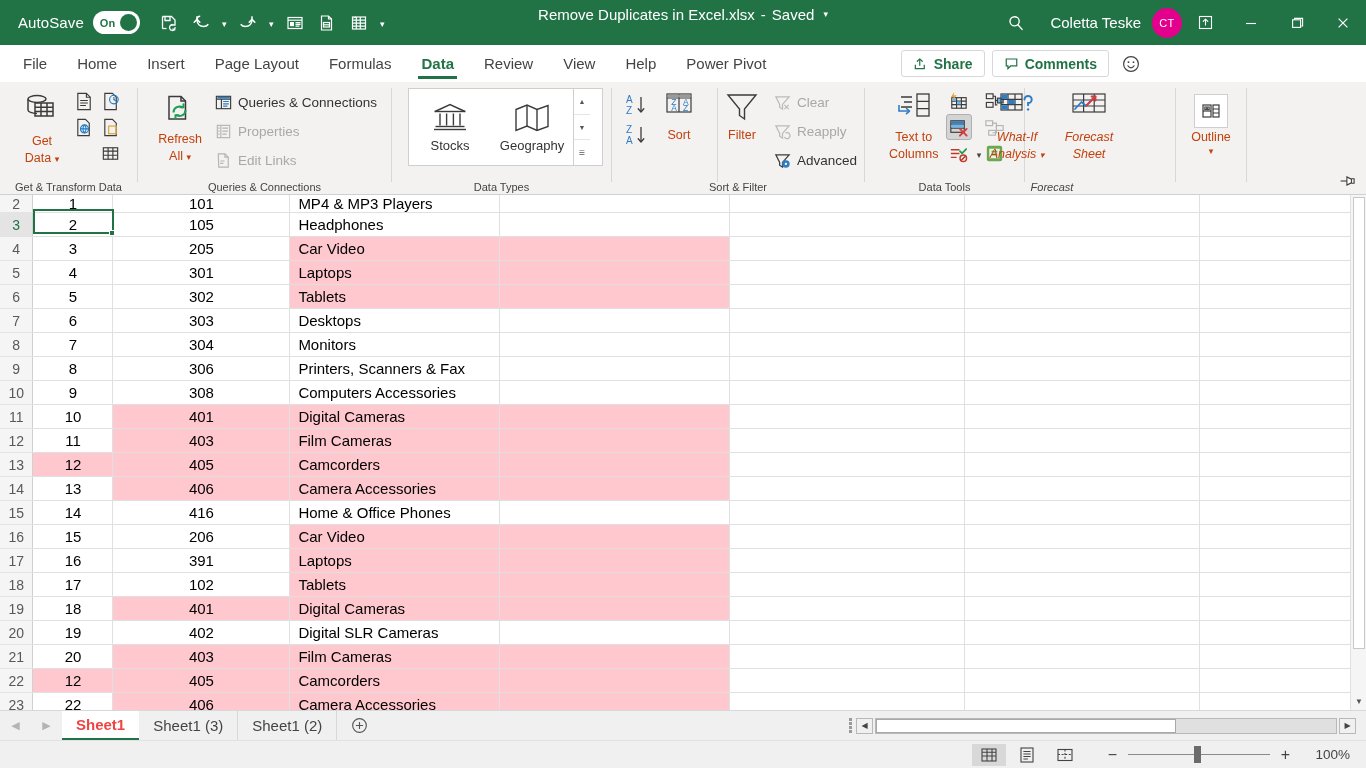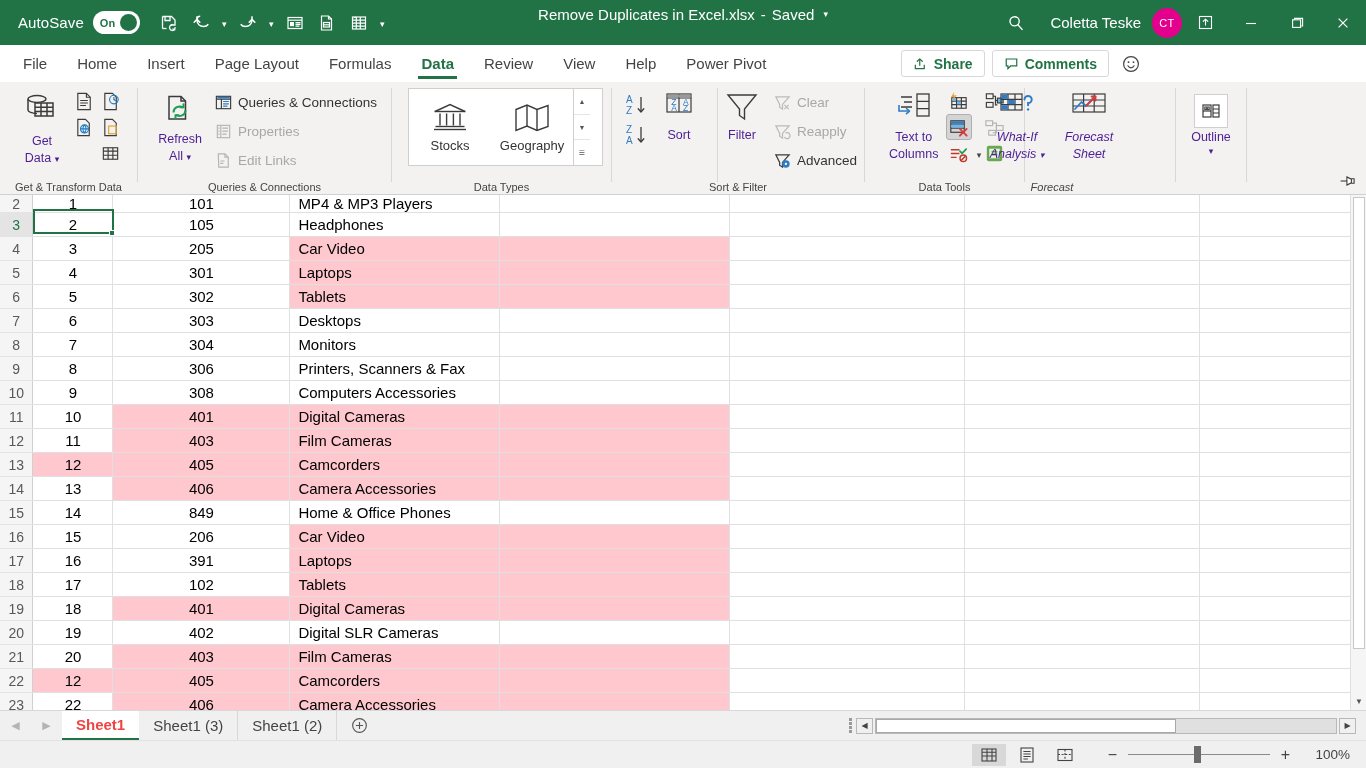--- a/index.html
+++ b/index.html
@@ -104,21 +104,21 @@
     width: 100%; text-align: center;
   }
   .group-div {
     position: absolute; top: 6px; width: 1px; height: 94px; background: #d8d8d8;
   }
   .big-btn {
     width: 62px; display: flex; flex-direction: column; align-items: center;
     padding-top: 4px; border-radius: 3px;
   }
   .big-label {
-    font-size: 12.5px; color: #4c1d95; line-height: 15px; text-align: center; margin-top: 2px;
+    font-size: 12.5px; color: #c2410c; line-height: 15px; text-align: center; margin-top: 2px;
   }
   .small-row {
     display: flex; align-items: center; gap: 5px; height: 29px; padding: 0 3px;
     border-radius: 3px;
   }
   .small-label { font-size: 13.5px; color: #333333; white-space: nowrap; }
   .small-label.dim { color: #a8a8a8; }
   .icon-btn { width: 26px; height: 26px; display: flex; align-items: center; justify-content: center; border-radius: 3px; }
   .icon-btn.selected { background: #d4d4d4; border: 1px solid #b0b0b0; }
   .gallery {
@@ -869,21 +869,21 @@
         <td class="cell colB hl">406</td>
         <td class="cell colC hl">Camera Accessories</td>
         <td class="cell colD hl"></td>
         <td class="cell colE"></td>
         <td class="cell colF"></td>
         <td class="cell colG"></td>
       </tr>
       <tr>
         <td class="rowhdr">15</td>
         <td class="cell colA">14</td>
-        <td class="cell colB">849</td>
+        <td class="cell colB">416</td>
         <td class="cell colC">Home &amp; Office Phones</td>
         <td class="cell colD"></td>
         <td class="cell colE"></td>
         <td class="cell colF"></td>
         <td class="cell colG"></td>
       </tr>
       <tr>
         <td class="rowhdr">16</td>
         <td class="cell colA">15</td>
         <td class="cell colB">206</td>

